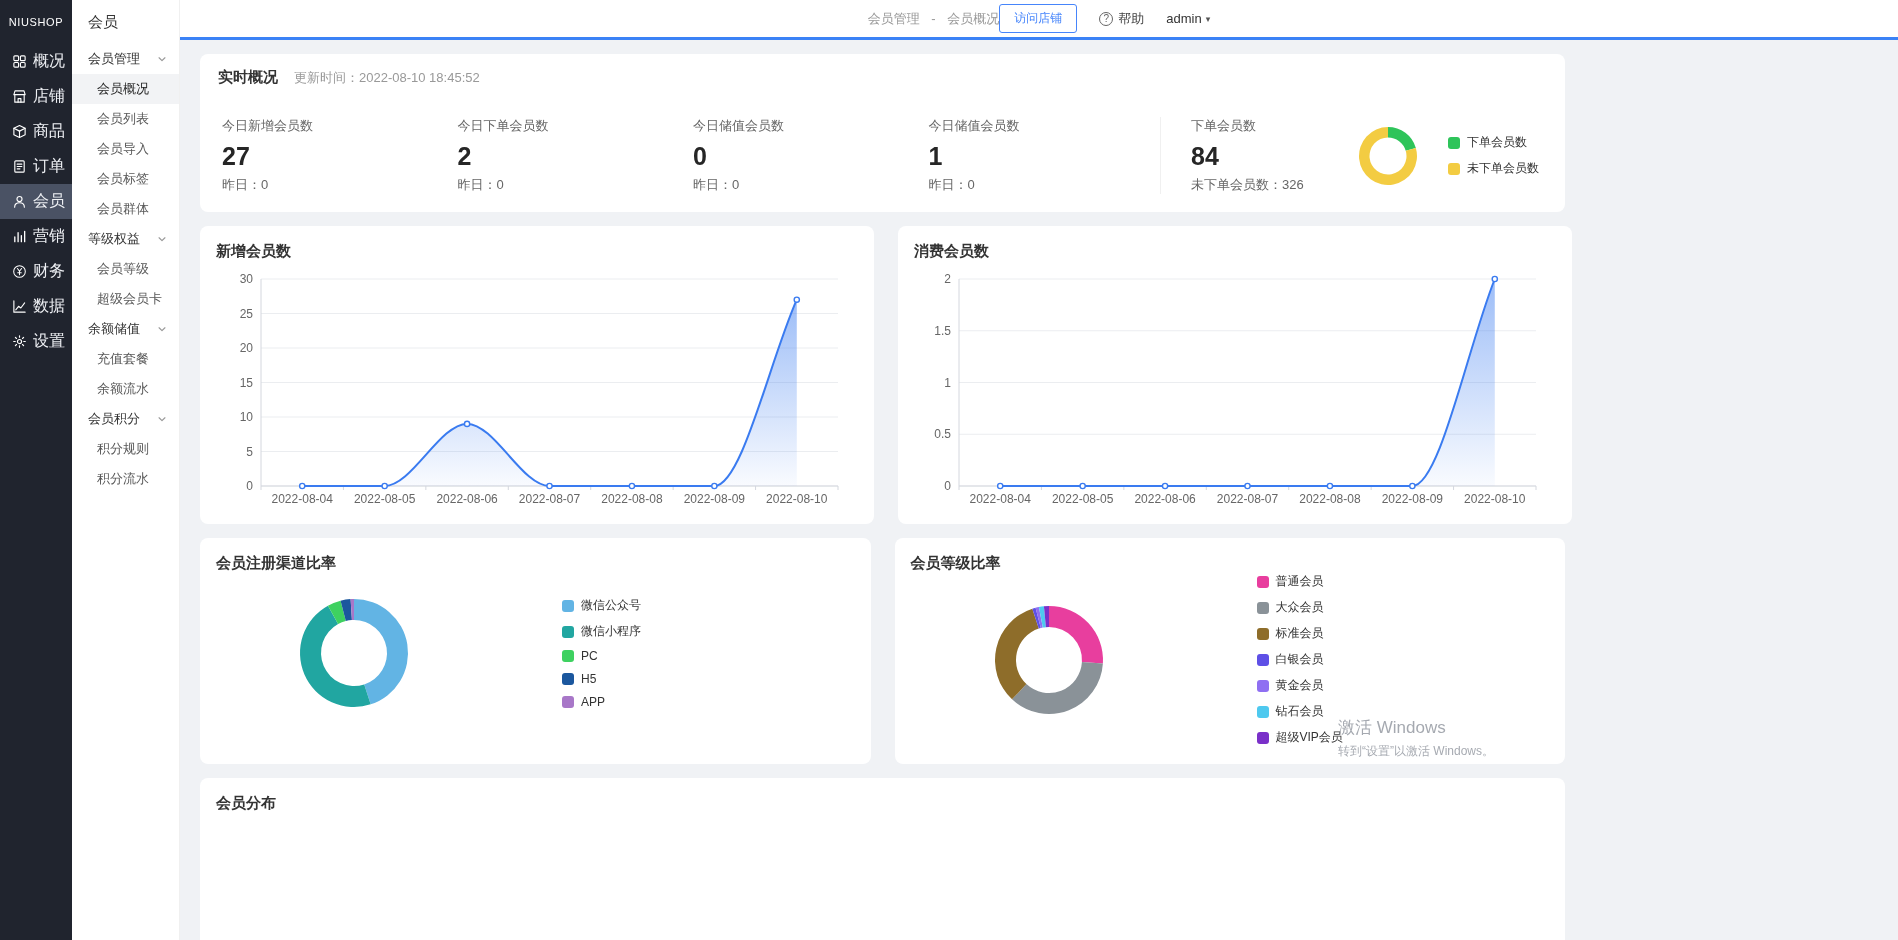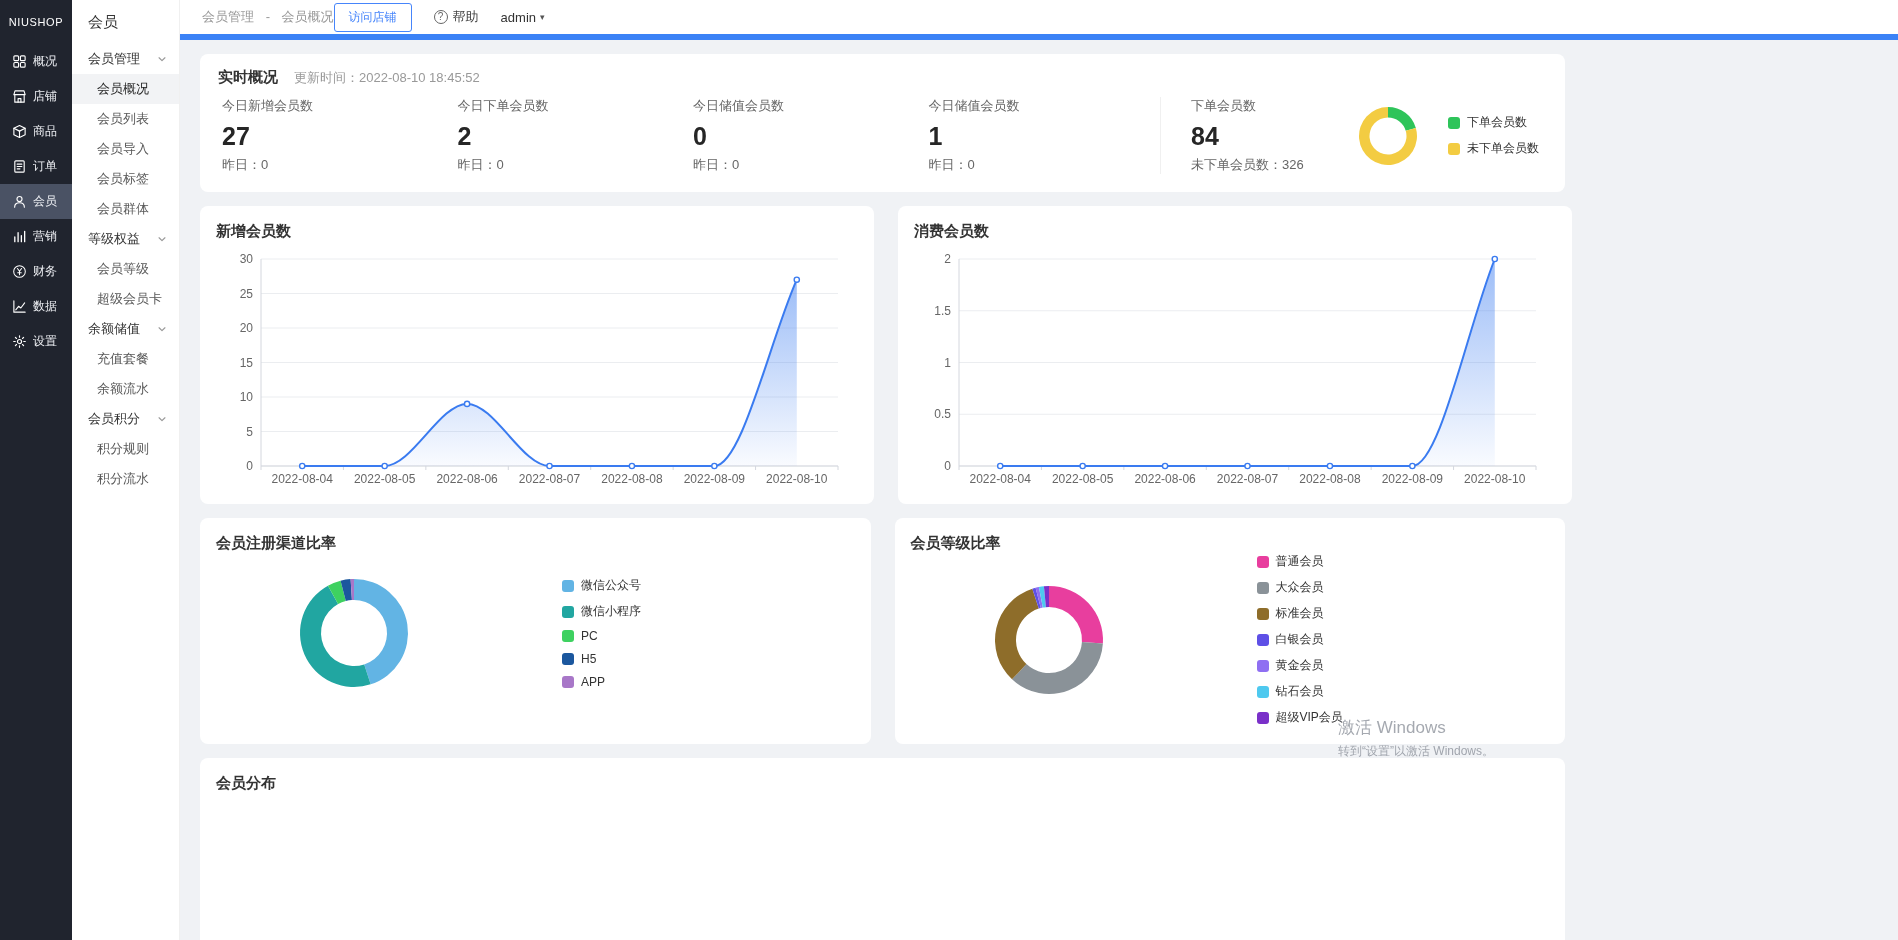--- a/index.html
+++ b/index.html
@@ -2,51 +2,51 @@
 <html style="--accent: #4685fb; --sidebar-bg: #20242e; --sidebar-active-bg: #4a5264;"><head>
 <meta charset="utf-8">
 <style>
   *{box-sizing:border-box;margin:0;padding:0}
   html,body{width:1898px;height:940px;overflow:hidden}
   body{font-family:"Liberation Sans","DejaVu Sans",sans-serif;background:#f0f2f5;font-size:13px;color:#333}
   .app{display:flex;height:100%}
   
   .primary-sidebar{width:72px;background:var(--sidebar-bg,#20242e);flex-shrink:0;color:#fff}
   .logo{height:44px;display:flex;align-items:center;justify-content:center;font-size:11px;font-weight:normal;letter-spacing:.6px;color:#fff}
-  .pnav-item{height:35px;display:flex;align-items:center;padding-left:12px;gap:6px;font-size:12px;color:#eef0f4;cursor:pointer}
+  .pnav-item{height:35px;display:flex;align-items:center;padding-left:12px;gap:6px;font-size:16px;color:#eef0f4;cursor:pointer}
   .pnav-item.active{background:var(--sidebar-active-bg,#4a5264)}
   .pnav-icon{display:flex;width:15px;height:15px;align-items:center;justify-content:center}
   .pnav-icon svg{width:15px;height:15px}
   
   .secondary-sidebar{width:108px;background:#fff;flex-shrink:0;border-right:1px solid #f0f0f0}
   .module-title{height:44px;line-height:44px;padding-left:16px;font-size:15px;color:#333}
   .snav-group{height:30px;display:flex;align-items:center;justify-content:space-between;padding:0 12px 0 16px;font-size:13px;color:#333;cursor:pointer}
   .snav-chevron{display:flex}
   .snav-chevron svg{width:10px;height:10px;stroke:#999;fill:none;stroke-width:1.4}
   .snav-child{height:30px;line-height:30px;padding-left:25px;font-size:13px;color:#595959;cursor:pointer}
   .snav-child.active{background:#f2f3f5;color:#262626}
   
   .main{flex:1;display:flex;flex-direction:column;min-width:0}
-  .topbar{height:40px;background:#fff;display:flex;align-items:center;justify-content:flex-start;padding:0 22px;flex-shrink:0;border-bottom:6px solid #3b82f6}
+  .topbar{height:40px;background:#fff;display:flex;align-items:center;justify-content:center;padding:0 22px;flex-shrink:0;border-bottom:3px solid #3b82f6}
   .breadcrumb{color:#999;font-size:13px}
   .breadcrumb .sep{margin:0 8px}
   .topbar-right{display:flex;align-items:center;gap:22px}
   .visit-shop{background:#fff;border:1px solid var(--accent,#4685fb);color:var(--accent,#4685fb);font-size:12px;padding:5px 14px;border-radius:3px;cursor:pointer;font-family:inherit}
   .help{display:flex;align-items:center;gap:5px;font-size:13px;color:#444;cursor:pointer}
   .help-icon{width:14px;height:14px;border:1px solid #666;border-radius:50%;font-size:10px;line-height:12px;text-align:center;color:#666}
   .user{display:flex;align-items:center;gap:4px;font-size:13px;color:#333;cursor:pointer}
   .caret{font-size:9px;color:#555}
   .content{flex:1;overflow:hidden;padding:14px 20px}
   .card{background:#fff;border-radius:8px;width:1365px}
   .card-title{font-size:15px;font-weight:bold;color:#333}
   
   .realtime-card{padding:14px 18px 18px;margin-bottom:14px}
   .card-head{display:flex;align-items:baseline;gap:16px}
   .update-time{font-size:13px;color:#999}
-  .stats-row{display:flex;align-items:center;margin-top:10px}
+  .stats-row{display:flex;align-items:center;margin-top:30px}
   .stat-cell{flex:1;padding-left:4px}
   .stat-cell.last{flex:0 0 178px;border-left:1px solid #f0f0f0;padding-left:30px}
   .stat-label{font-size:13px;color:#666}
   .stat-value{font-size:25px;color:#262626;font-weight:600;margin:7px 0 5px}
   .stat-sub{font-size:13px;color:#666}
   .realtime-right{display:flex;align-items:center;gap:24px;margin-left:14px;padding-right:8px}
   .legend-col,.pie-legend{display:flex;flex-direction:column;gap:9px}
   .legend-item{display:flex;align-items:center;gap:7px;cursor:pointer}
   .legend-swatch{width:12px;height:12px;border-radius:3px;flex-shrink:0}
   .legend-label{font-size:12px;color:#333}

